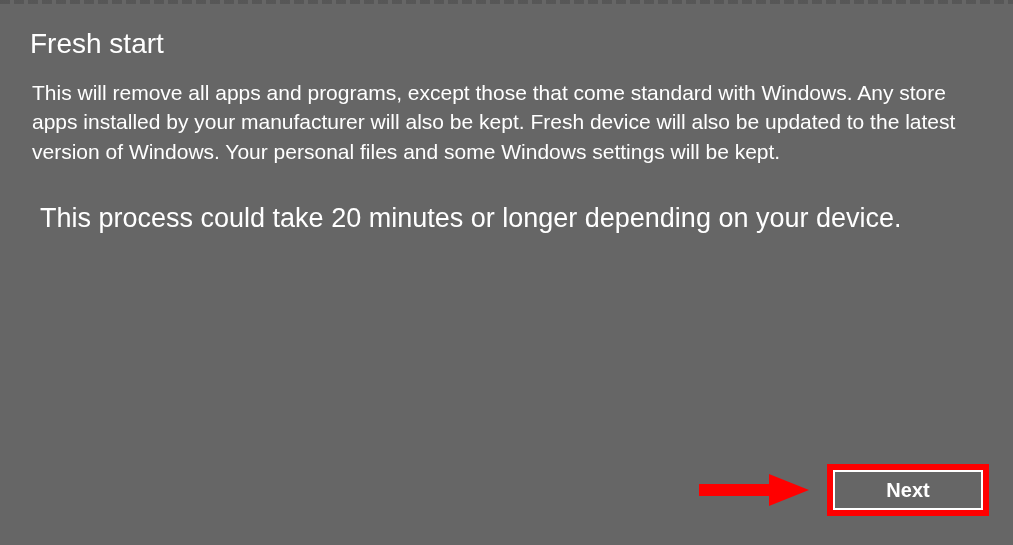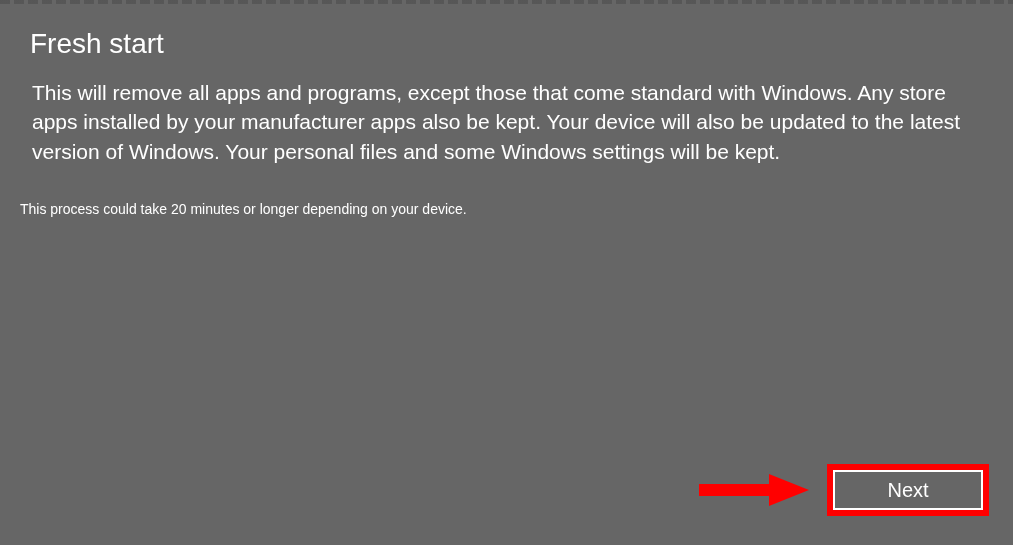--- a/index.html
+++ b/index.html
@@ -21,42 +21,42 @@
       font-weight: 300;
       padding: 28px 0 0 30px;
     }
     .body-text {
       font-size: 21px;
       font-weight: 400;
       line-height: 1.4;
       padding: 18px 30px 0 32px;
     }
     .body-text2 {
-      font-size: 14px;
+      font-size: 27px;
       font-weight: 400;
       line-height: 1.4;
-      padding: 34px 30px 0 20px;
+      padding: 34px 30px 0 40px;
     }
     .button-row {
       position: absolute;
       bottom: 35px;
       right: 30px;
       display: flex;
       align-items: center;
       gap: 30px;
     }
     .btn {
       width: 150px;
       height: 40px;
       background: transparent;
       border: 2px solid #ffffff;
       color: #ffffff;
       font-size: 20px;
       font-family: inherit;
-      font-weight: 400;
+      font-weight: 700;
       cursor: pointer;
       display: flex;
       align-items: center;
       justify-content: center;
     }
     .btn-highlight {
       position: relative;
     }
     .btn-highlight::after {
       content: "";
@@ -93,21 +93,21 @@
       opacity: 0.3;
     }
   </style>
 </head>
 <body>
 
 <div class="top-edge"></div>
 
 <h1 class="title">Fresh start</h1>
 
-<p class="body-text">This will remove all apps and programs, except those that come standard with Windows. Any store apps installed by your manufacturer apps also be kept. Your device will also be updated to the latest version of Windows. Your personal files and some Windows settings will be kept.</p>
+<p class="body-text">This will remove all apps and programs, except those that come standard with Windows. Any store apps installed by your manufacturer will also be kept. Fresh device will also be updated to the latest version of Windows. Your personal files and some Windows settings will be kept.</p>
 
 <p class="body-text2">This process could take 20 minutes or longer depending on your device.</p>
 
 <div class="button-row">
   <div class="arrow">
     <svg width="110" height="40" viewBox="0 0 110 40">
       <rect x="0" y="14" width="70" height="12" fill="#ff0000"></rect>
       <polygon points="70,4 110,20 70,36" fill="#ff0000"></polygon>
     </svg>
   </div>

